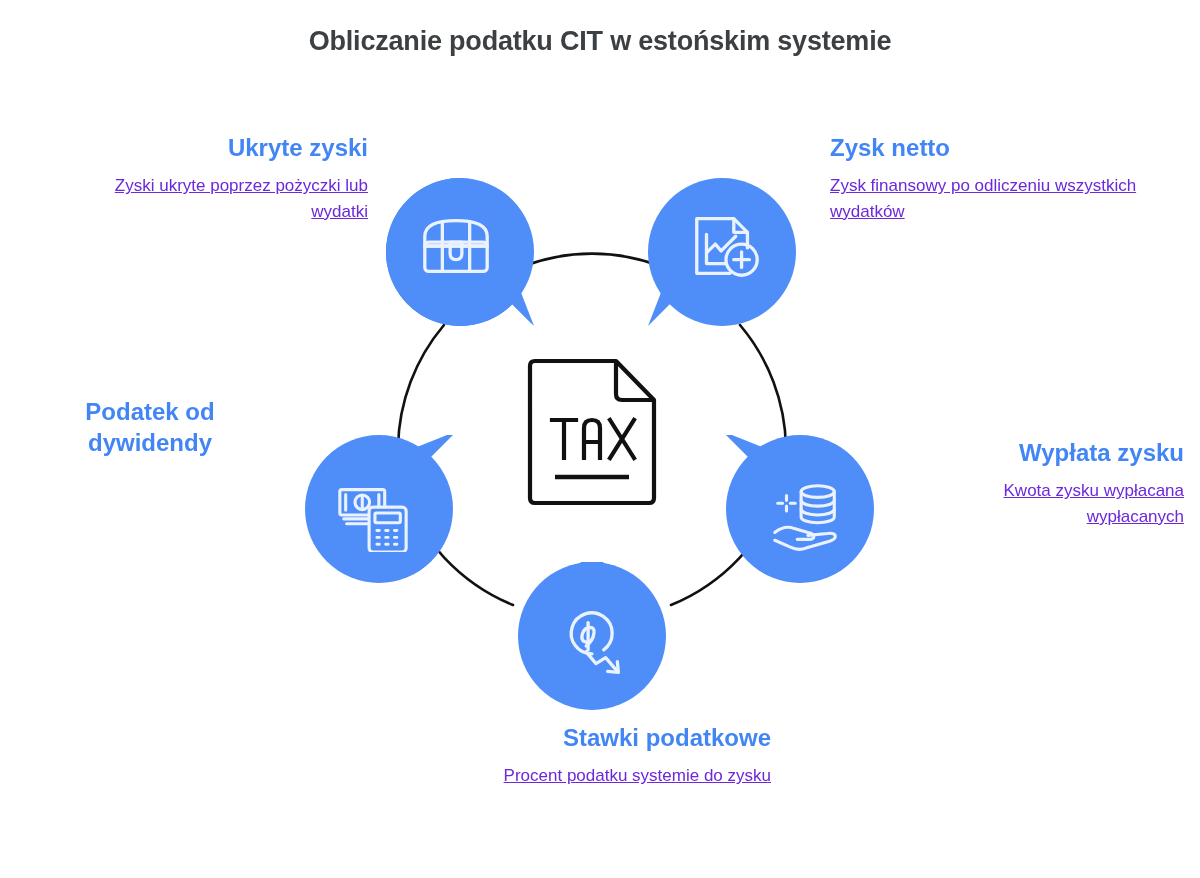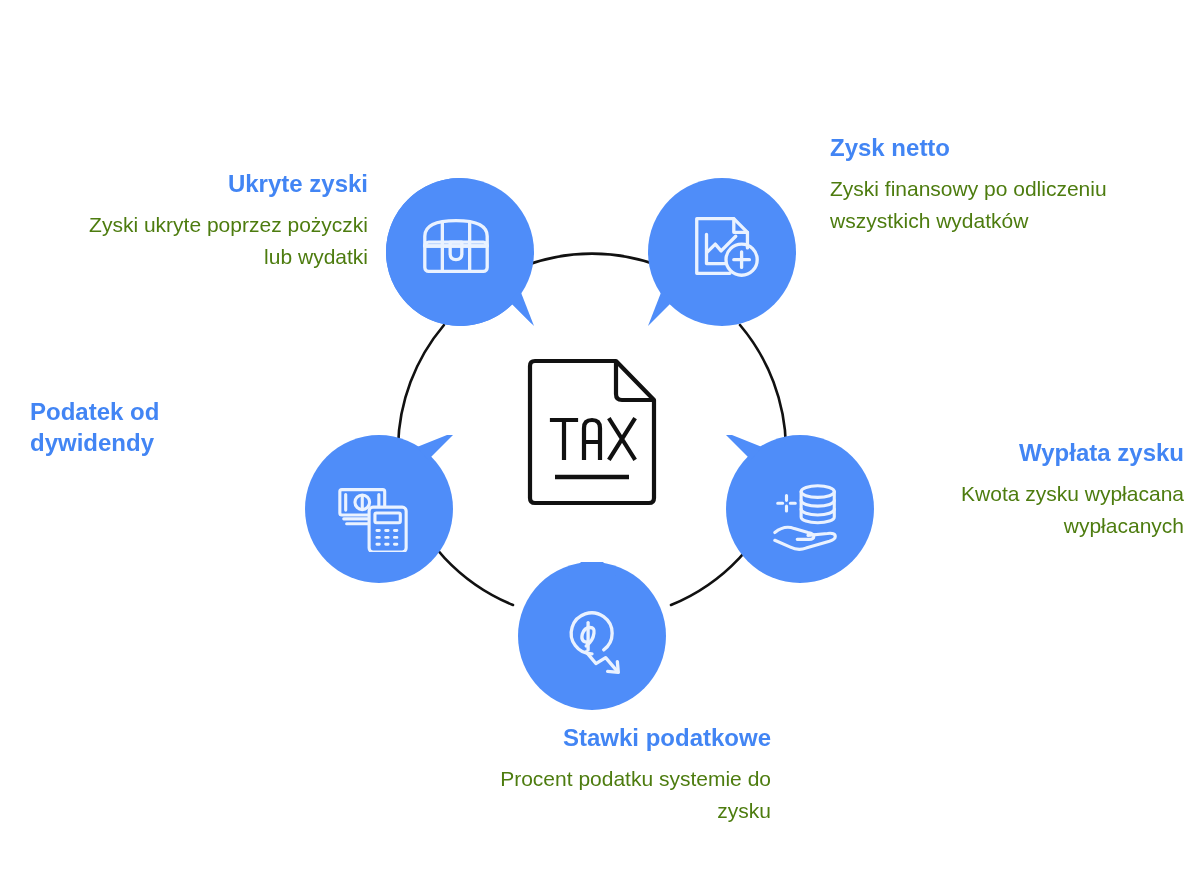--- a/index.html
+++ b/index.html
@@ -96,47 +96,49 @@
   
   .label-block { position: absolute; }
   .label-heading {
     font-size: 24px;
     font-weight: bold;
     color: #4285f4;
     line-height: 1.3;
     margin: 0 0 10px 0;
   }
   .label-desc {
-    font-size: 21px;
-    color: #4d7c0f;
+    font-size: 17px;
+    color: #6d28d9;
     line-height: 1.52;
     margin: 0;
+    text-decoration: underline;
   }
 
   #label-hidden-profits {
-    left: 58px; top: 132px; width: 310px; text-align: right; margin-top: 36px;
+    left: 58px; top: 132px; width: 310px; text-align: right;
   }
   #label-net-profit {
     left: 822px; top: 132px; width: 330px; text-align: left; margin-left: 8px;
   }
   #label-dividend-tax {
-    left: 30px; top: 396px; width: 240px; text-align: left;
+    left: 30px; top: 396px; width: 240px; text-align: center;
   }
   #label-profit-payout {
     left: 916px; top: 437px; width: 268px; text-align: right;
   }
   #label-tax-rates {
     left: 451px; top: 722px; width: 320px; text-align: right;
   }
 </style>
 </head>
 <body>
 
 <div id="canvas">
 
+  <div id="page-title">Obliczanie podatku CIT w estońskim systemie</div>
 
   <div id="diagram-stage">
 
     <svg id="orbit-svg" viewBox="0 0 1200 878">
       <g fill="none" stroke="#111111" stroke-width="2.6" stroke-linecap="round">
 
         <path d="M 521 267 A 195 195 0 0 1 663 267"></path>
 
         <path d="M 444 325 A 195 195 0 0 0 398 447"></path>
 
@@ -280,21 +282,21 @@
 
   </div>
 
   <div class="label-block" id="label-hidden-profits">
     <p class="label-heading">Ukryte zyski</p>
     <p class="label-desc">Zyski ukryte poprzez pożyczki lub wydatki</p>
   </div>
 
   <div class="label-block" id="label-net-profit">
     <p class="label-heading">Zysk netto</p>
-    <p class="label-desc">Zyski finansowy po odliczeniu wszystkich wydatków</p>
+    <p class="label-desc">Zysk finansowy po odliczeniu wszystkich wydatków</p>
   </div>
 
   <div class="label-block" id="label-dividend-tax">
     <p class="label-heading">Podatek od dywidendy</p>
   </div>
 
   <div class="label-block" id="label-profit-payout">
     <p class="label-heading">Wypłata zysku</p>
     <p class="label-desc">Kwota zysku wypłacana wypłacanych</p>
   </div>

